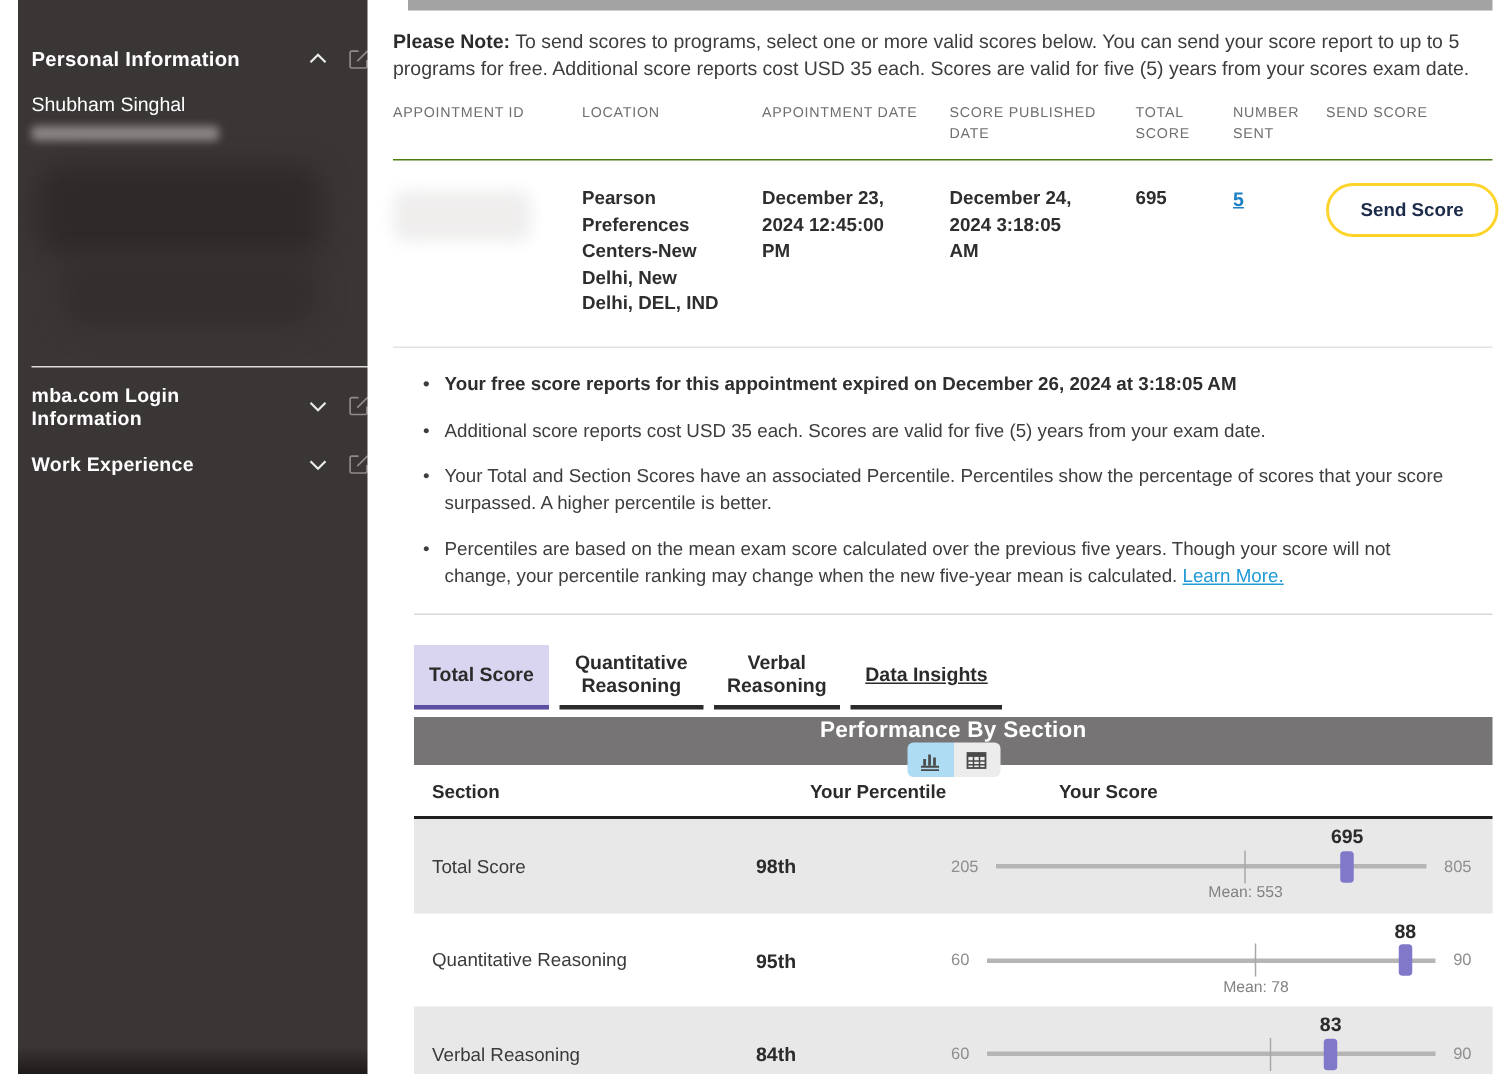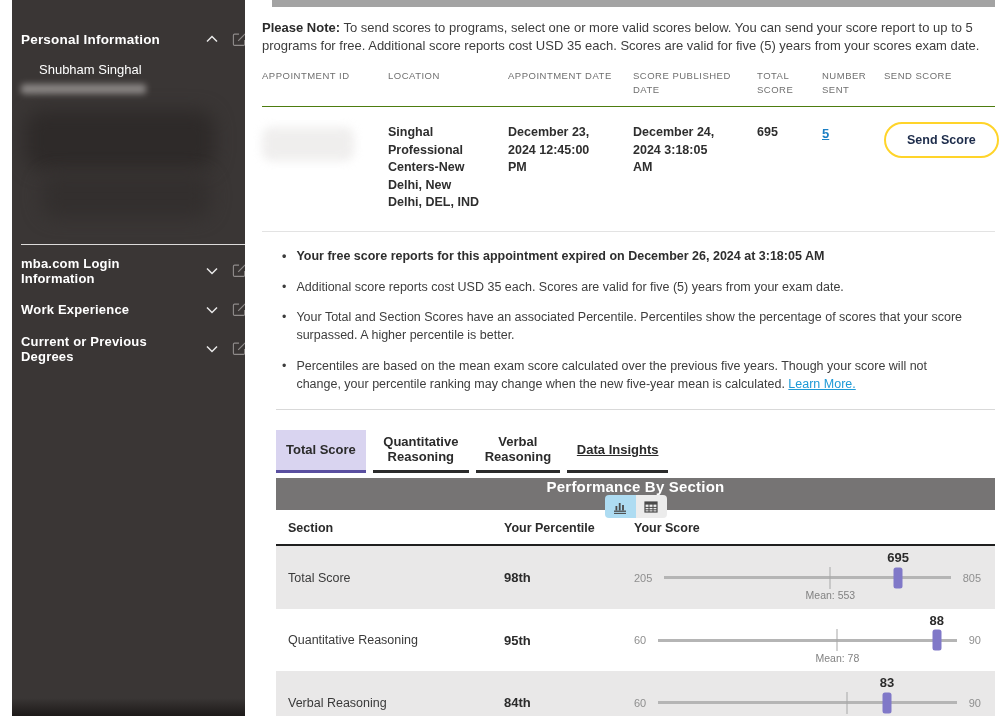--- a/index.html
+++ b/index.html
@@ -7,21 +7,21 @@
     font-family:"Liberation Sans", sans-serif; }
 
   
   .sidebar { position:absolute; left:12px; top:0; width:245px; height:716px;
     background:#3a3635; color:#fff; overflow:hidden; }
   .sidebar:after { content:""; position:absolute; left:0; bottom:0; width:100%; height:18px;
     background:linear-gradient(to bottom, rgba(0,0,0,0), rgba(5,3,2,.55)); }
   .side-head { display:flex; align-items:center; padding:30px 9px 0 9px; }
   .side-head .lbl { flex:1; font-size:13.5px; font-weight:bold; letter-spacing:.2px; }
   .icon-btn { display:flex; align-items:center; justify-content:center; width:18px; height:18px; margin-left:9px; cursor:pointer; }
-  .side-name { padding:14px 9px 0 27px; font-size:13px; }
+  .side-name { padding:14px 9px 0 9px; font-size:13px; }
   .blur-line { margin:7px 0 0 9px; width:125px; height:10px; background:#d8d4d2;
     opacity:.5; filter:blur(3px); border-radius:3px; }
   .blur-block { position:relative; margin:10px 9px 0 9px; height:128px; }
   .blur-block .b1 { position:absolute; left:4px; top:6px; width:190px; height:60px;
     background:#2e2a29; filter:blur(9px); border-radius:18px; }
   .blur-block .b2 { position:absolute; left:20px; top:70px; width:170px; height:44px;
     background:#332f2e; filter:blur(9px); border-radius:16px; }
   .side-divider { margin:12px 9px 0 9px; border:none; border-top:1px solid #dddbda; }
   .side-items { margin-top:6px; }
   .side-item { display:flex; align-items:center; height:39px; padding:0 9px; cursor:pointer; }
@@ -60,21 +60,21 @@
 
   .section-bar { margin:5px 10px 0 31px; height:32px; background:#767474; display:flex; align-items:center; padding:0 12px;flex-direction:column; }
   .section-bar .title { flex:1; color:#fff; font-size:15px; font-weight:bold; letter-spacing:.2px; }
   .toggle { display:flex; }
   .toggle .tbtn { width:31px; height:23px; display:flex; align-items:center; justify-content:center; cursor:pointer; }
   .toggle .tbtn.chart { background:#aedcf2; border-radius:4px 0 0 4px; }
   .toggle .tbtn.grid  { background:#ececec; border-radius:0 4px 4px 0; }
 
   .perf { margin:0 10px 0 31px; }
   .perf-cols { display:grid; grid-template-columns:216px 130px 1fr; padding:11px 12px 9px 12px;
-    font-size:12.5px; font-weight:bold; color:#2b2b2b; border-bottom:2px solid #1f1f1f; background:#fff; }
+    font-size:12.5px; font-weight:bold; color:#2b2b2b; border-bottom:2px solid #1f1f1f; background:#fff;gap:36px; }
   .perf-row { display:grid; grid-template-columns:216px 130px 1fr; align-items:center; height:62.5px; padding:0 12px; }
   .perf-row.alt { background:#e9e8e8; }
   .row-label { font-size:12.5px; color:#3a3a3a; }
   .row-pct { font-size:13px; font-weight:bold; color:#2b2b2b; }
   .slider { display:flex; align-items:center; gap:12px; padding-right:2px; }
   .slider .minmax { font-size:11px; color:#8f8f8f; }
   .track { position:relative; flex:1; height:3px; background:#b5b5b5; }
   .marker-group { position:absolute; top:0; }
   .marker { position:absolute; top:1.5px; left:0; transform:translate(-50%,-50%); width:9px; height:21px;
     background:#8078c8; border-radius:2.5px; cursor:pointer; }
@@ -132,34 +132,20 @@
             <polyline points="3,5.5 8,10.5 13,5.5" fill="none" stroke="#e9e9e9" stroke-width="1.5"></polyline>
           </svg>
       </span>
       <span class="icon-btn">
         <svg width="15" height="15" viewBox="0 0 16 16" fill="none" stroke="#8f8b8a" stroke-width="1.2">
             <path d="M13.5 8.5 v4.5 a1.2 1.2 0 0 1 -1.2 1.2 h-9.6 a1.2 1.2 0 0 1 -1.2 -1.2 v-9.6 a1.2 1.2 0 0 1 1.2 -1.2 h4.8"></path>
             <path d="M6.6 9.4 L14 2"></path>
           </svg>
       </span>
     </div>
-    <div class="side-item">
-      <span class="lbl">Current or Previous Degrees</span>
-      <span class="icon-btn">
-        <svg width="16" height="16" viewBox="0 0 16 16">
-            <polyline points="3,5.5 8,10.5 13,5.5" fill="none" stroke="#e9e9e9" stroke-width="1.5"></polyline>
-          </svg>
-      </span>
-      <span class="icon-btn">
-        <svg width="15" height="15" viewBox="0 0 16 16" fill="none" stroke="#8f8b8a" stroke-width="1.2">
-            <path d="M13.5 8.5 v4.5 a1.2 1.2 0 0 1 -1.2 1.2 h-9.6 a1.2 1.2 0 0 1 -1.2 -1.2 v-9.6 a1.2 1.2 0 0 1 1.2 -1.2 h4.8"></path>
-            <path d="M6.6 9.4 L14 2"></path>
-          </svg>
-      </span>
-    </div>
   </div>
 </div>
 
 <div class="main">
   <div class="top-strip"></div>
 
   <p class="note"><b>Please Note:</b><span> To send scores to programs, select one or more valid scores below. You can send your score report to up to 5 programs for free. Additional score reports cost USD 35 each. Scores are valid for five (5) years from your scores exam date.</span></p>
 
   <div class="appt">
     <div class="appt-grid appt-head">
@@ -168,21 +154,21 @@
       <div>APPOINTMENT DATE</div>
       <div>SCORE PUBLISHED DATE</div>
       <div>TOTAL SCORE</div>
       <div>NUMBER SENT</div>
       <div>SEND SCORE</div>
     </div>
     <div class="appt-grid appt-row">
       <div>
           <div class="blur-id"></div>
         </div>
-      <div class="cell-txt" style="padding-right:20px;">Singhal Professional Centers-New Delhi, New Delhi, DEL, IND</div>
+      <div class="cell-txt" style="padding-right:20px;">Pearson Preferences Centers-New Delhi, New Delhi, DEL, IND</div>
       <div class="cell-txt" style="padding-right:28px;">December 23, 2024 12:45:00 PM</div>
       <div class="cell-txt" style="padding-right:30px;">December 24, 2024 3:18:05 AM</div>
       <div class="cell-txt">695</div>
       <div><a class="sent-link">5</a></div>
       <div><button class="send-btn">Send Score</button></div>
     </div>
   </div>
 
   <ul class="bullets">
     <li class="bold">

